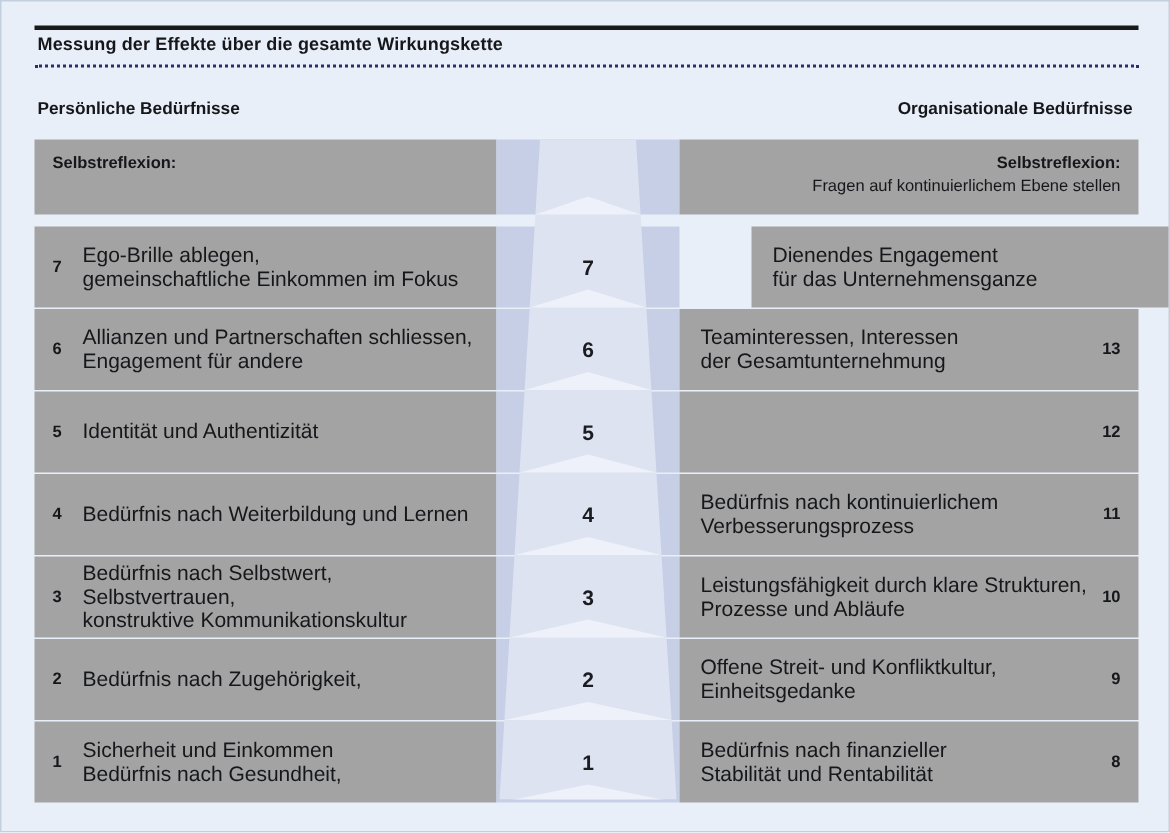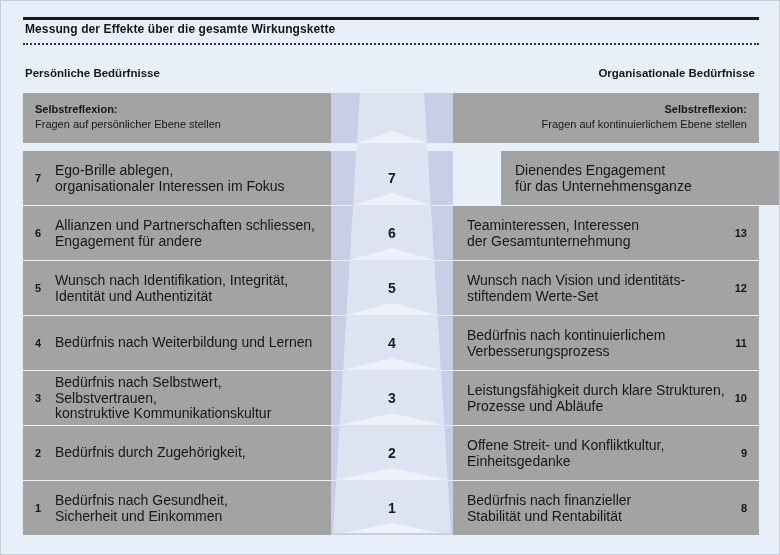--- a/index.html
+++ b/index.html
@@ -162,21 +162,20 @@
   <div class="top-rule"></div>
   <div class="title">Messung der Effekte über die gesamte Wirkungskette</div>
   <div class="dotted-rule"></div>
 
   <div class="col-caption left">Persönliche Bedürfnisse</div>
   <div class="col-caption right">Organisationale Bedürfnisse</div>
 
   <div class="band left side-band hdr-left">
     <div class="hdr-text">
       <div class="strong">Selbstreflexion:</div>
-      <div>Fragen auf persönlicher Ebene stellen</div>
     </div>
   </div>
 
   <div class="band centre centre-band hdr-centre">
     <div class="hdr-centre-label">
       <div>Selbst-</div>
       <div>reflexion</div>
     </div>
   </div>
 
@@ -185,21 +184,21 @@
       <div class="strong">Selbstreflexion:</div>
       <div>Fragen auf kontinuierlichem Ebene stellen</div>
     </div>
   </div>
 
   <div id="rows-host">
       <div class="band left side-band" style="top: 150px; height: 54px;">
         <span class="row-num">7</span>
         <div class="row-text vcenter">
           <div>Ego-Brille ablegen,</div>
-          <div>organisationaler Interessen im Fokus</div>
+          <div>gemeinschaftliche Einkommen im Fokus</div>
         </div>
       </div>
       <div class="band centre centre-band" style="top: 150px; height: 54px;"></div>
       <div class="band right side-band" style="top: 150px; height: 54px; margin-left: 48px;">
         <span class="row-num">14</span>
         <div class="row-text vcenter">
           <div>Dienendes Engagement</div>
           <div>für das Unternehmensganze</div>
         </div>
       </div>
@@ -214,31 +213,26 @@
       <div class="band right side-band" style="top: 205px; height: 54px;">
         <span class="row-num">13</span>
         <div class="row-text vcenter">
           <div>Teaminteressen, Interessen</div>
           <div>der Gesamtunternehmung</div>
         </div>
       </div>
       <div class="band left side-band" style="top: 260px; height: 54px;">
         <span class="row-num">5</span>
         <div class="row-text vcenter">
-          <div>Wunsch nach Identifikation, Integrität,</div>
           <div>Identität und Authentizität</div>
         </div>
       </div>
       <div class="band centre centre-band" style="top: 260px; height: 54px;"></div>
       <div class="band right side-band" style="top: 260px; height: 54px;">
         <span class="row-num">12</span>
-        <div class="row-text vcenter">
-          <div>Wunsch nach Vision und identitäts-</div>
-          <div>stiftendem Werte-Set</div>
-        </div>
       </div>
       <div class="band left side-band" style="top: 315px; height: 54px;">
         <span class="row-num">4</span>
         <div class="row-text vcenter">
           <div>Bedürfnis nach Weiterbildung und Lernen</div>
         </div>
       </div>
       <div class="band centre centre-band" style="top: 315px; height: 54px;"></div>
       <div class="band right side-band" style="top: 315px; height: 54px;">
         <span class="row-num">11</span>
@@ -258,36 +252,36 @@
       <div class="band right side-band" style="top: 370px; height: 54px;">
         <span class="row-num">10</span>
         <div class="row-text vcenter">
           <div>Leistungsfähigkeit durch klare Strukturen,</div>
           <div>Prozesse und Abläufe</div>
         </div>
       </div>
       <div class="band left side-band" style="top: 425px; height: 54px;">
         <span class="row-num">2</span>
         <div class="row-text vcenter">
-          <div>Bedürfnis durch Zugehörigkeit,</div>
+          <div>Bedürfnis nach Zugehörigkeit,</div>
         </div>
       </div>
       <div class="band centre centre-band" style="top: 425px; height: 54px;"></div>
       <div class="band right side-band" style="top: 425px; height: 54px;">
         <span class="row-num">9</span>
         <div class="row-text vcenter">
           <div>Offene Streit- und Konfliktkultur,</div>
           <div>Einheitsgedanke</div>
         </div>
       </div>
       <div class="band left side-band" style="top: 480px; height: 54px;">
         <span class="row-num">1</span>
         <div class="row-text vcenter">
+          <div>Sicherheit und Einkommen</div>
           <div>Bedürfnis nach Gesundheit,</div>
-          <div>Sicherheit und Einkommen</div>
         </div>
       </div>
       <div class="band centre centre-band" style="top: 480px; height: 54px;"></div>
       <div class="band right side-band" style="top: 480px; height: 54px;">
         <span class="row-num">8</span>
         <div class="row-text vcenter">
           <div>Bedürfnis nach finanzieller</div>
           <div>Stabilität und Rentabilität</div>
         </div>
       </div>

